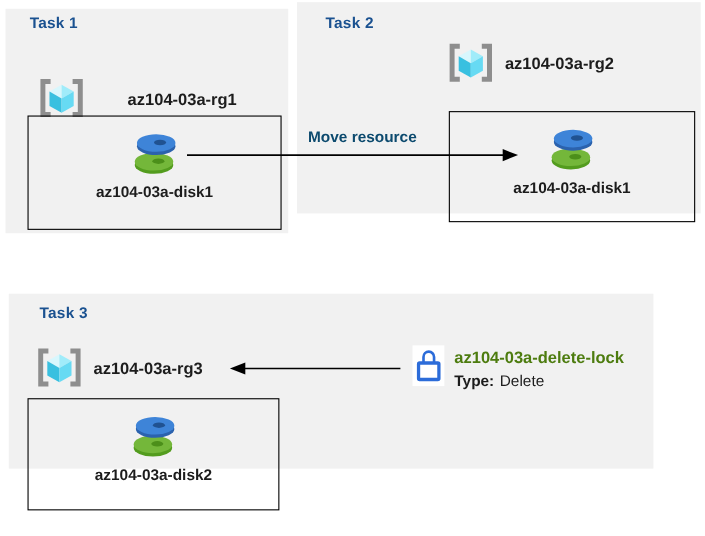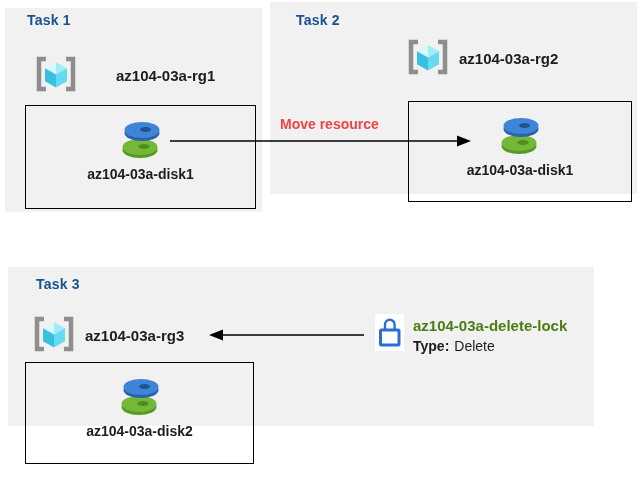--- a/index.html
+++ b/index.html
@@ -15,21 +15,21 @@
   .rg-row{position:absolute;display:flex;align-items:center;gap:9px;}
   .rg-row .rg-label{font-size:15px;font-weight:bold;color:#1c1c1c;white-space:nowrap;}
   .resource-box{
     position:absolute;border:1.5px solid #000000;
     display:flex;flex-direction:column;align-items:center;
     padding-top:13px;box-sizing:border-box;gap:5px;
   }
   .disk-label{font-size:14px;font-weight:bold;color:#1c1c1c;white-space:nowrap;}
   .move-label{
     position:absolute;left:280px;top:116px;font-size:14px;font-weight:bold;
-    color:#ef4444;white-space:nowrap;
+    color:#0c4a6e;white-space:nowrap;
   }
   .lock-chip{
     position:absolute;left:367px;top:47px;width:29px;height:37px;background:#ffffff;
     display:flex;align-items:center;justify-content:center;
   }
   .lock-text{position:absolute;left:405px;top:49px;line-height:20px;}
   .lock-name{font-size:15px;font-weight:bold;color:#4d7c0f;white-space:nowrap;text-align:right;}
   .lock-type{font-size:14px;color:#1c1c1c;white-space:nowrap;}
   .lock-type .t-label{font-weight:bold;margin-right:5px;}
   #arrow-layer{
@@ -38,21 +38,21 @@
   }
 </style>
 </head>
 <body>
 
 <div id="stage">
 
   <div class="panel" style="left:5px;top:8px;width:257px;height:204px;">
     <div class="task-title" style="left:22px;top:4px;">Task 1</div>
 
-    <div class="rg-row" style="left:29px;top:47px;gap:38px;">
+    <div class="rg-row" style="left:29px;top:62px;gap:38px;">
       <svg width="44" height="40" viewBox="0 0 44 40">
         <path d="M12 4 H5 V34 H12" fill="none" stroke="#8e8e8e" stroke-width="4.5"></path>
         <path d="M32 4 H39 V34 H32" fill="none" stroke="#8e8e8e" stroke-width="4.5"></path>
         <polygon points="22,7 11,13.2 22,19.5" fill="#d8f7fd"></polygon>
         <polygon points="22,7 33,13.2 22,19.5" fill="#a0ecfa"></polygon>
         <polygon points="11,13.2 22,19.5 22,32.5 11,26.3" fill="#39c0e0"></polygon>
         <polygon points="33,13.2 22,19.5 22,32.5 33,26.3" fill="#67daf3"></polygon>
       </svg>
       <span class="rg-label">az104-03a-rg1</span>
     </div>

